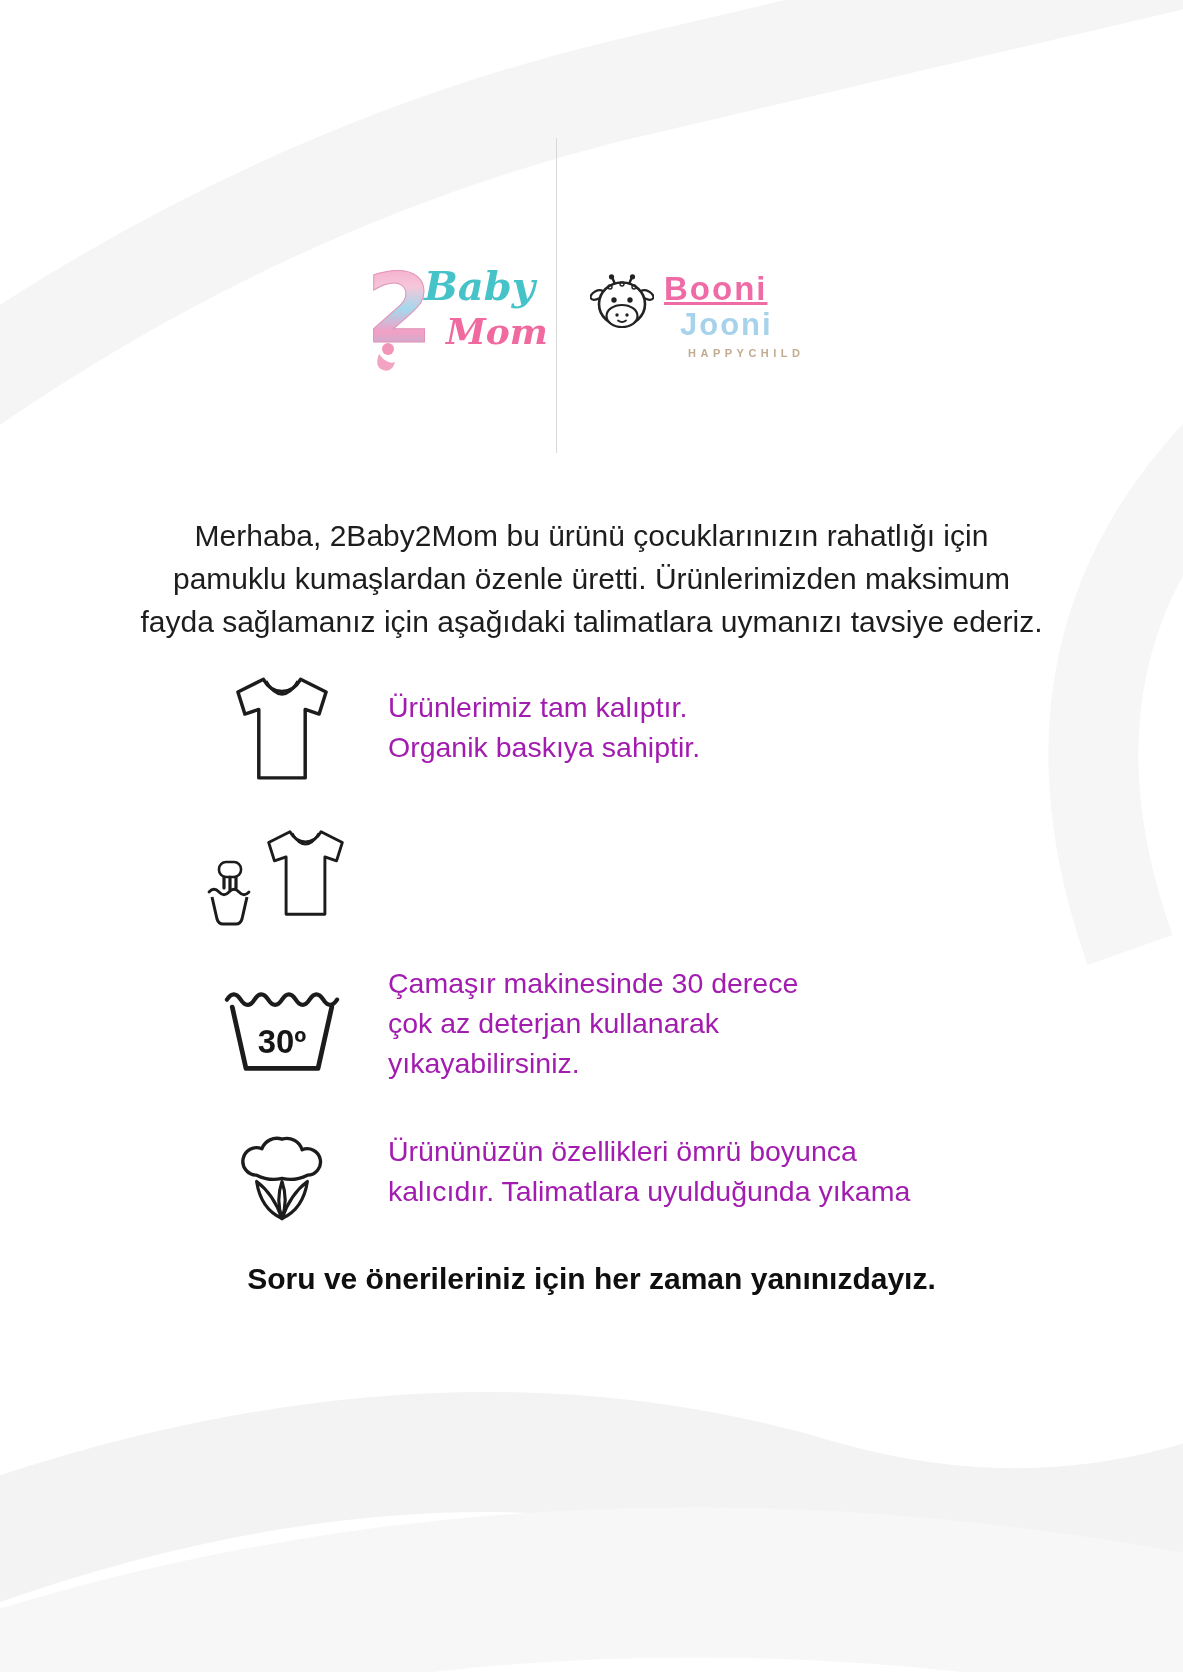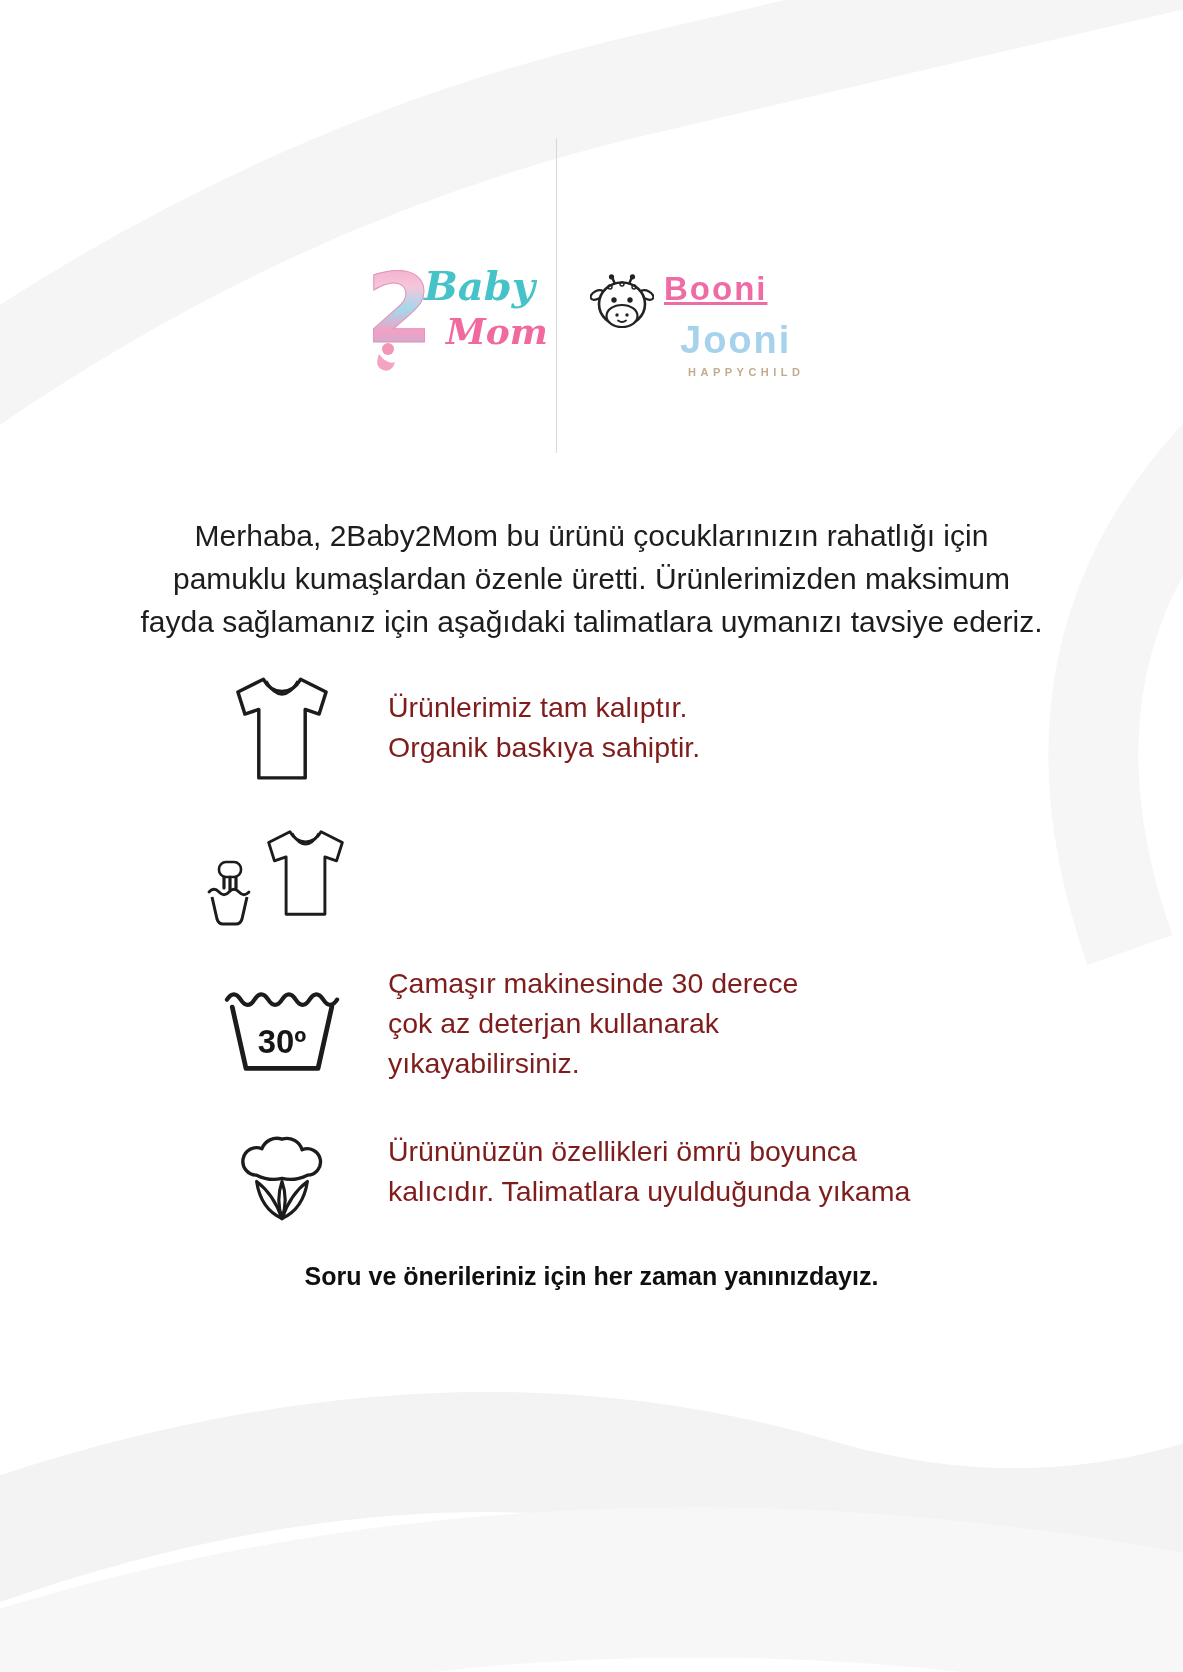--- a/index.html
+++ b/index.html
@@ -22,47 +22,47 @@
     left: 556px; top: 138px;
     width: 1px; height: 315px;
     background: #d8d8d8;
   }
 
   .brand-left { position: absolute; left: 358px; top: 248px; }
 
   .brand-right { position: absolute; left: 590px; top: 258px; display: flex; align-items: flex-start; }
   .brand-right-text { margin-left: 10px; margin-top: 14px; }
   .booni { font-size: 33px; font-weight: bold; letter-spacing: 2px; line-height: 1.0; text-decoration: underline; }
-  .jooni { font-size: 38px; font-weight: bold; letter-spacing: 2px; line-height: 1.0; margin-left: 16px; margin-top: 16px; }
+  .jooni { font-size: 31px; font-weight: bold; letter-spacing: 2px; line-height: 1.0; margin-left: 16px; margin-top: 4px; }
   .happychild { font-size: 11px; letter-spacing: 4.5px; margin-left: 24px; margin-top: 7px; font-weight: bold; }
 
   .intro {
     position: absolute;
     top: 514px; left: 50%;
     transform: translateX(-50%);
     width: 1110px;
     text-align: center;
     font-size: 30px;
     line-height: 1.44;
     color: #1d1d1d;
   }
   .intro b { font-weight: normal; }
 
   .items { position: absolute; left: 206px; top: 668px; width: 830px; }
   .item { display: flex; align-items: center; }
   .item + .item { margin-top: 32px; }
   .item-icon { width: 152px; min-width: 152px; display: flex; justify-content: center; align-items: center; }
-  .item-text { margin-left: 30px; font-size: 28.5px; line-height: 1.4; color: #7f1d1d; }
+  .item-text { margin-left: 30px; font-size: 28.5px; line-height: 1.4; color: #a21caf; }
 
   .footer-note {
     position: absolute;
     top: 1262px; left: 0;
     width: 100%;
     text-align: center;
-    font-size: 25px;
+    font-size: 30px;
     font-weight: bold;
     color: #0f0f0f;
   }
 </style>
 </head>
 <body>
 
 <div class="page">
 
   <svg class="bg-swoosh" width="1183" height="1672" viewBox="0 0 1183 1672" fill="none">

